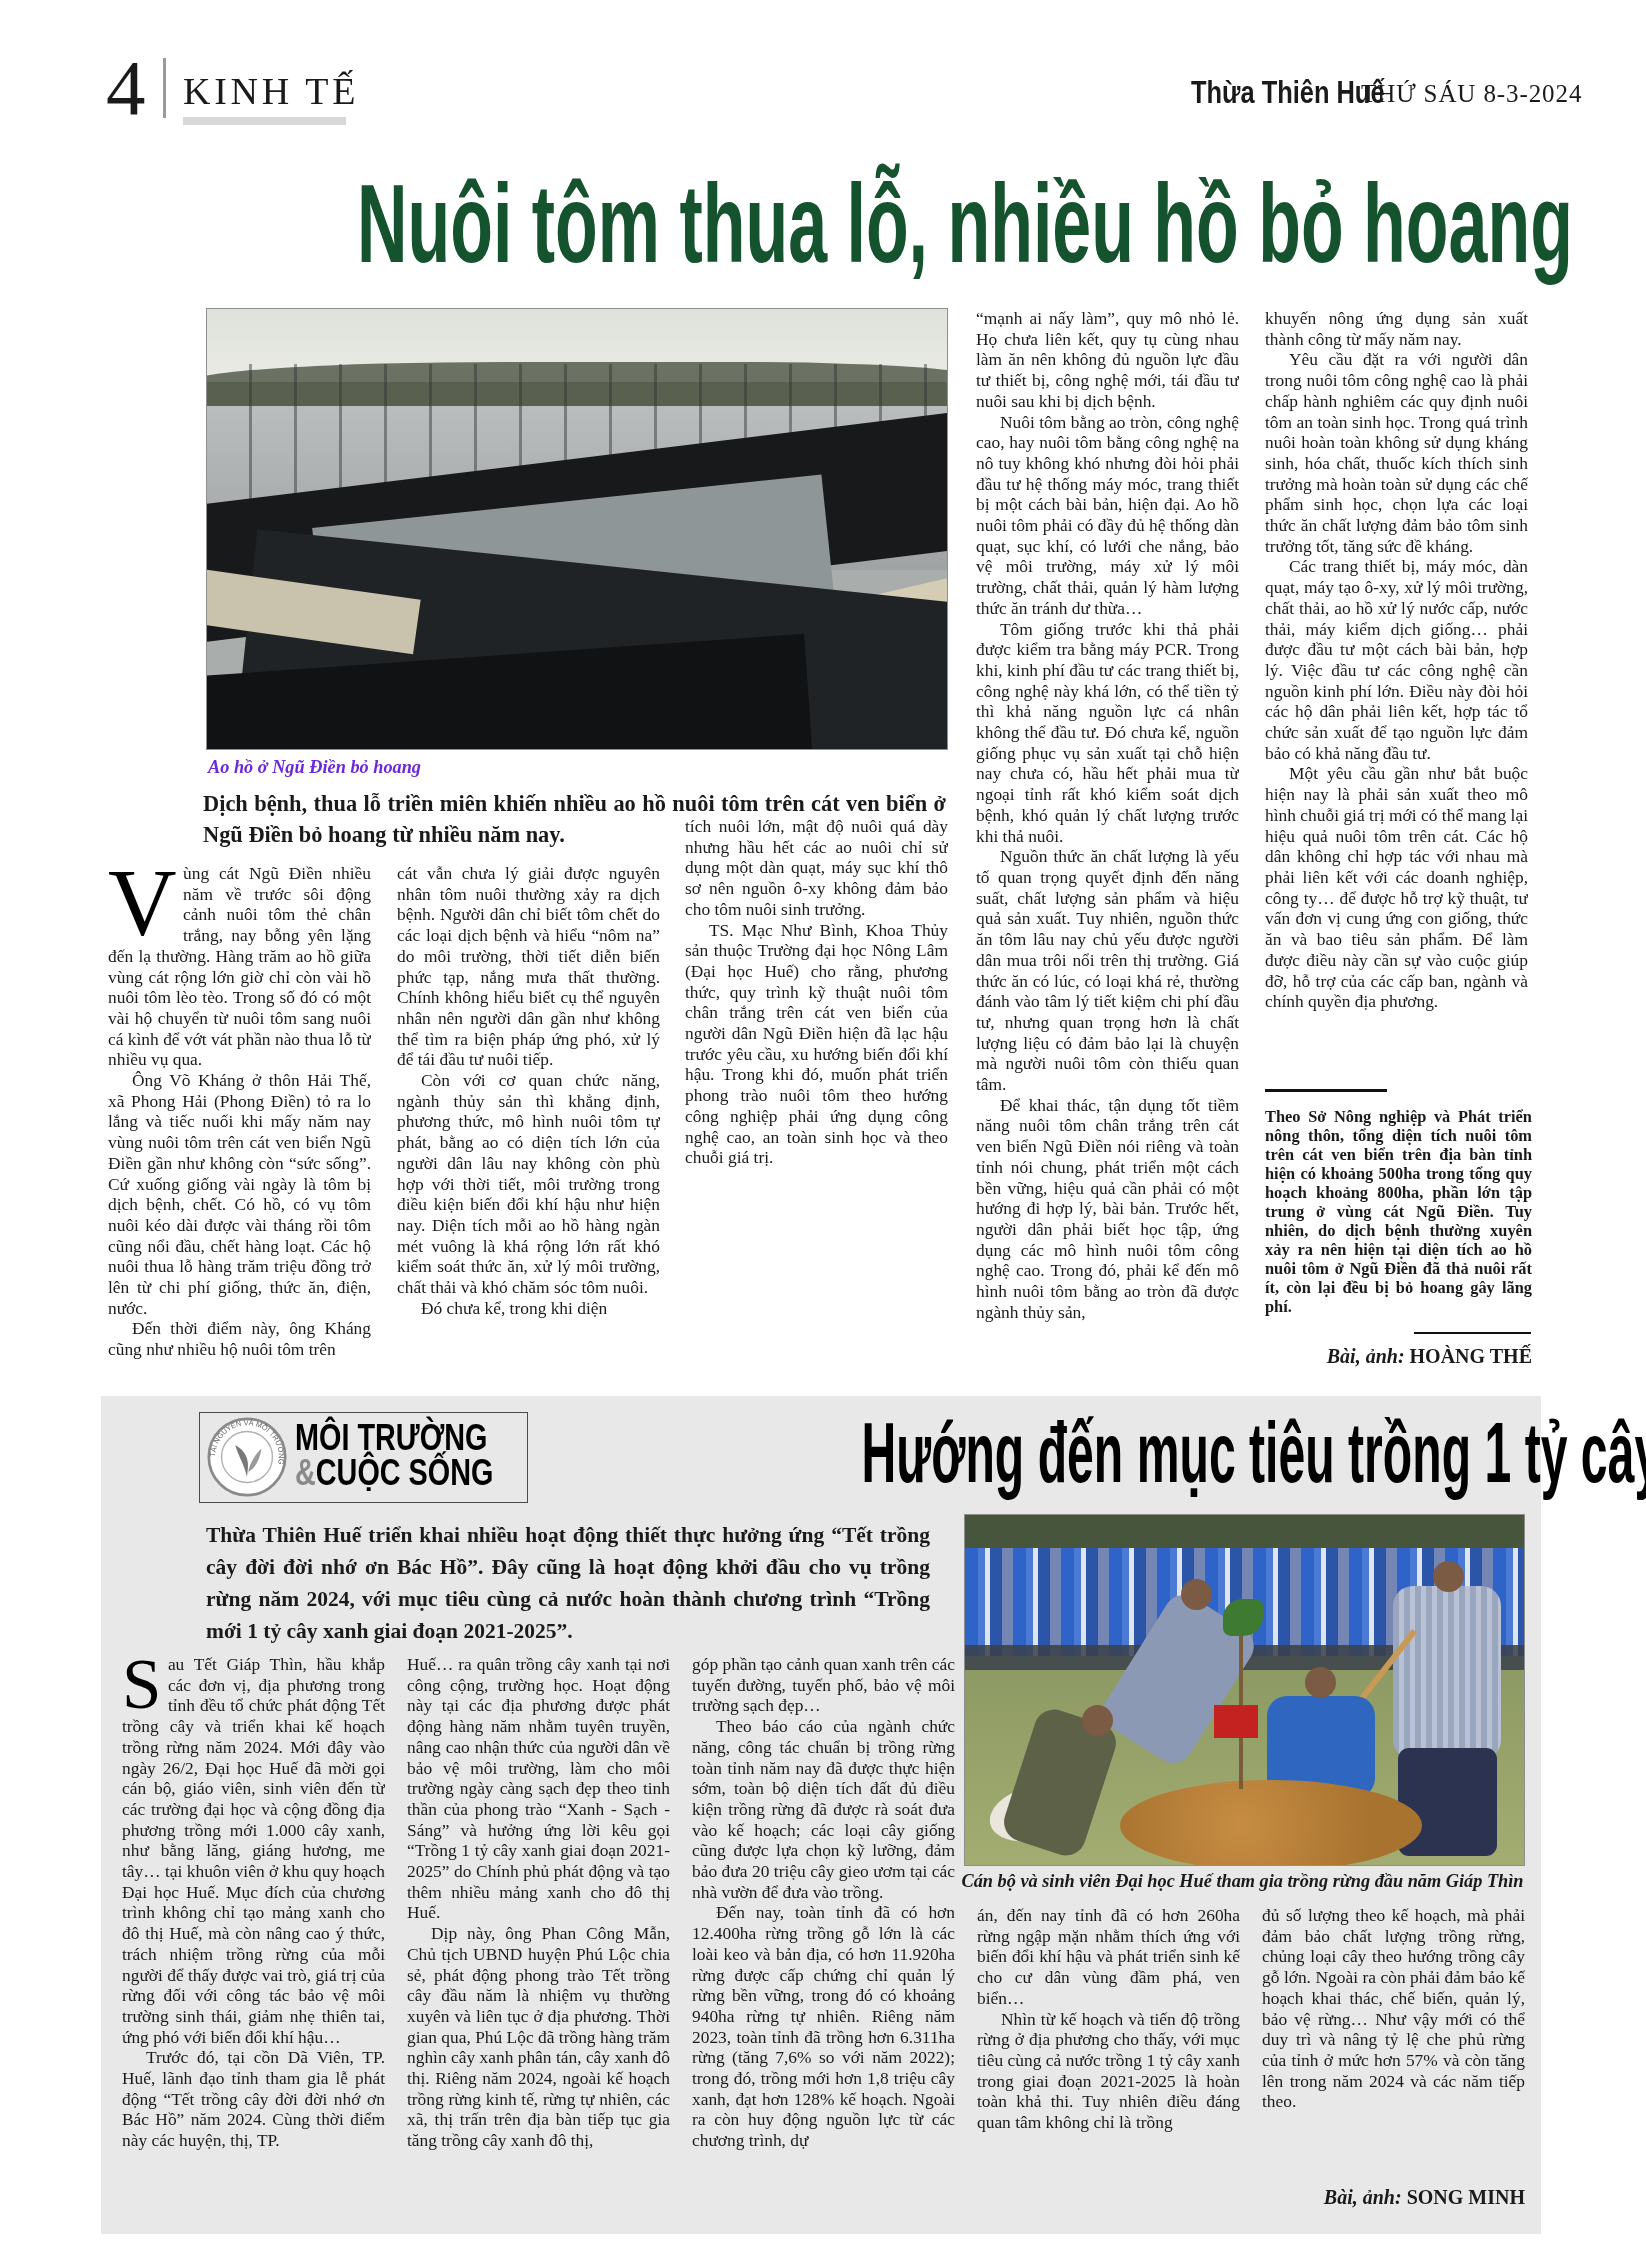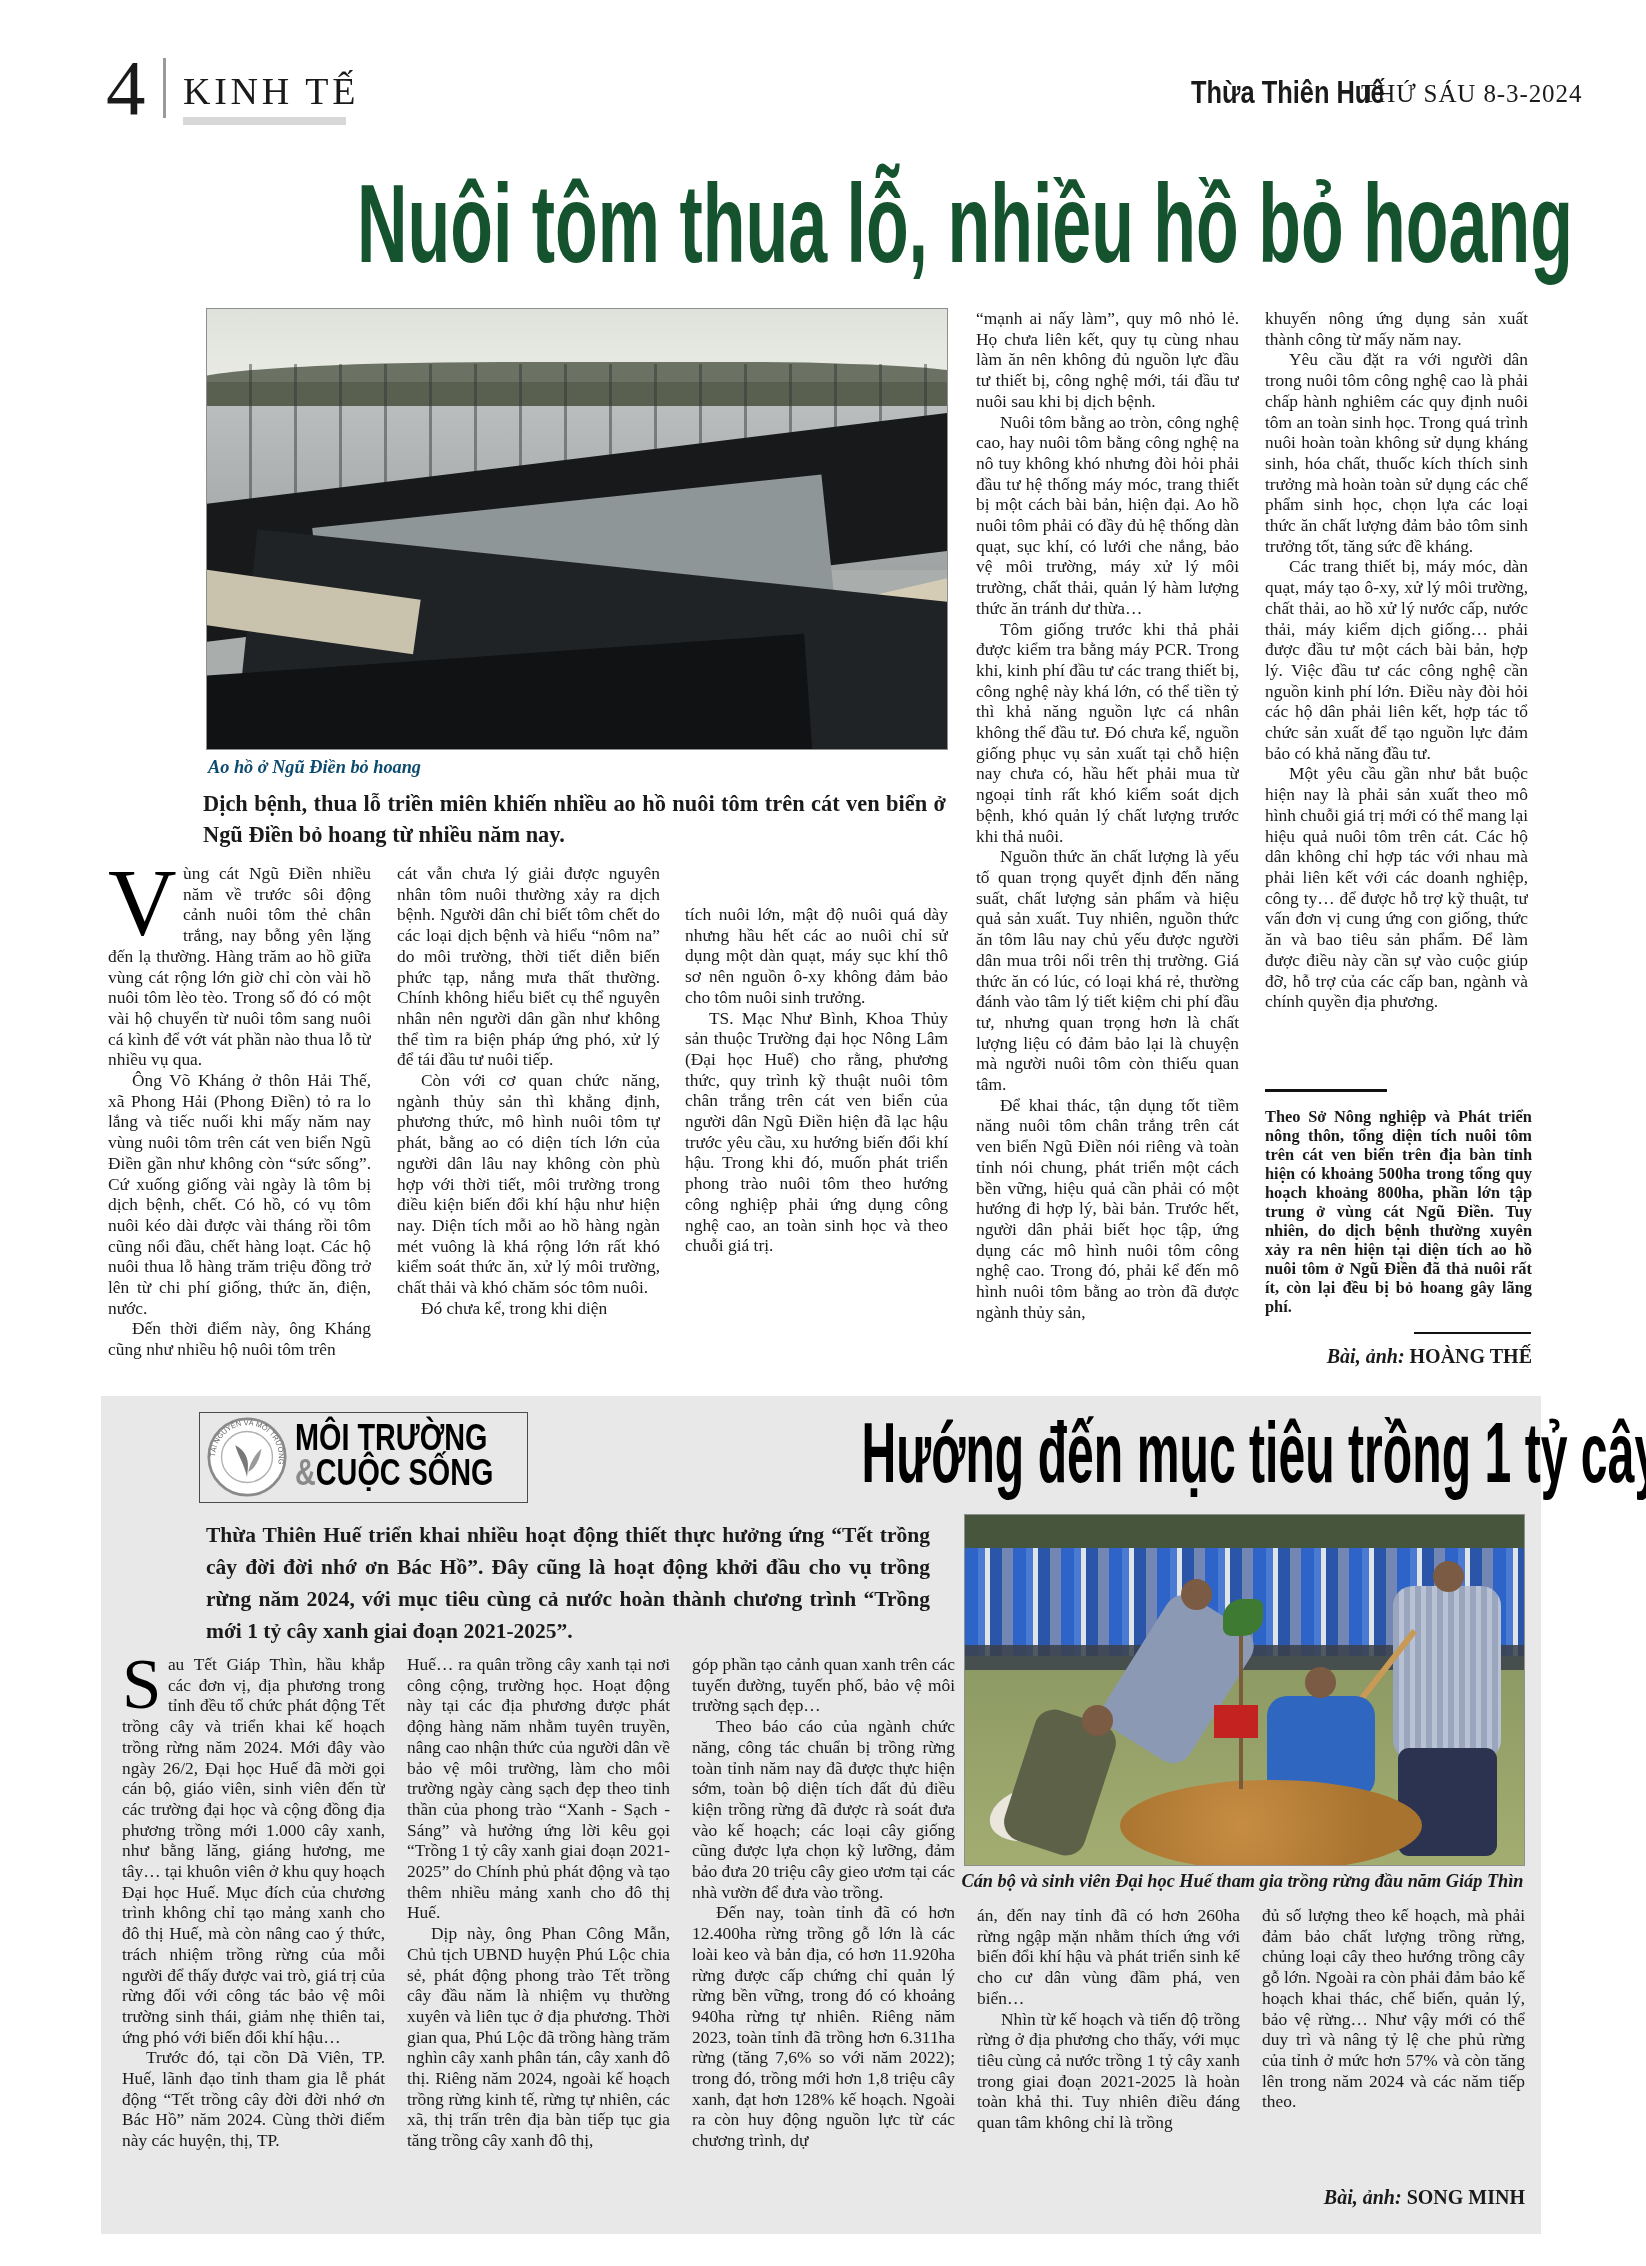--- a/index.html
+++ b/index.html
@@ -40,21 +40,21 @@
   .p1-water{position:absolute;left:0;top:97px;width:740px;height:164px;background:linear-gradient(#b9bdbd,#9fa3a4);}
   .p1-poles{position:absolute;left:0;top:55px;width:740px;height:137px;opacity:.45;
             background:repeating-linear-gradient(90deg,transparent 0 42px,#2e3133 42px 45px);}
   .p1-pond{position:absolute;left:110px;top:192px;width:512px;height:119px;background:#8f9697;transform:rotate(-6deg);}
   .p1-liner1{position:absolute;left:-55px;top:146px;width:914px;height:137px;background:#17191b;transform:rotate(-7deg);}
   .p1-liner2{position:absolute;left:37px;top:265px;width:868px;height:210px;background:#202325;transform:rotate(6deg);}
   .p1-liner3{position:absolute;left:-37px;top:347px;width:640px;height:146px;background:#101214;transform:rotate(-4deg);}
   .p1-sand{position:absolute;left:365px;top:302px;width:475px;height:82px;background:#d4ccb5;transform:rotate(-13deg);}
   .p1-sand2{position:absolute;left:-27.4px;top:274px;width:238px;height:55px;background:#c9c2ad;transform:rotate(8deg);}
 
-  .photo-caption1{left:208px;top:757px;width:740px;font-size:18.3px;font-style:italic;font-weight:bold;color:#0c4a6e;}
+  .photo-caption1{left:208px;top:757px;width:740px;font-size:18.3px;font-style:italic;font-weight:bold;color:#6d28d9;}
   .lede1{left:203px;top:788px;width:743px;font-size:22.4px;line-height:31px;font-weight:bold;text-align:justify;}
 
   
   .sep-rule1{left:1265px;top:1089px;width:122px;height:2.7px;background:#111;}
   .sidebar-box{left:1265px;top:1107px;width:267px;font-size:16.4px;line-height:19px;font-weight:bold;
                text-align:justify;}
   .byline-rule1{left:1414px;top:1332px;width:117px;height:1.8px;background:#111;}
   .byline{position:absolute;text-align:right;font-size:20px;}
   .byline .byp{font-style:italic;font-weight:bold;}
   .byline .bya{font-weight:bold;}
@@ -129,21 +129,21 @@
 <div class="col" style="left:108px;top:863px;height:528px;">
     <p class="para"><span class="dropcap dc4">V</span>ùng cát Ngũ Điền nhiều năm về trước sôi động cảnh nuôi tôm thẻ chân trắng, nay bỗng yên lặng đến lạ thường. Hàng trăm ao hồ giữa vùng cát rộng lớn giờ chỉ còn vài hồ nuôi tôm lèo tèo. Trong số đó có một vài hộ chuyển từ nuôi tôm sang nuôi cá kình để vớt vát phần nào thua lỗ từ nhiều vụ qua.</p>
     <p class="para ind">Ông Võ Kháng ở thôn Hải Thế, xã Phong Hải (Phong Điền) tỏ ra lo lắng và tiếc nuối khi mấy năm nay vùng nuôi tôm trên cát ven biển Ngũ Điền gần như không còn “sức sống”. Cứ xuống giống vài ngày là tôm bị dịch bệnh, chết. Có hồ, có vụ tôm nuôi kéo dài được vài tháng rồi tôm cũng nổi đầu, chết hàng loạt. Các hộ nuôi thua lỗ hàng trăm triệu đồng trở lên từ chi phí giống, thức ăn, điện, nước.</p>
     <p class="para ind">Đến thời điểm này, ông Kháng cũng như nhiều hộ nuôi tôm trên</p>
   </div>
 <div class="col" style="left:397px;top:863px;height:528px;">
     <p class="para">cát vẫn chưa lý giải được nguyên nhân tôm nuôi thường xảy ra dịch bệnh. Người dân chỉ biết tôm chết do các loại dịch bệnh và hiểu “nôm na” do môi trường, thời tiết diễn biến phức tạp, nắng mưa thất thường. Chính không hiểu biết cụ thể nguyên nhân nên người dân gần như không thể tìm ra biện pháp ứng phó, xử lý để tái đầu tư nuôi tiếp.</p>
     <p class="para ind">Còn với cơ quan chức năng, ngành thủy sản thì khẳng định, phương thức, mô hình nuôi tôm tự phát, bằng ao có diện tích lớn của người dân lâu nay không còn phù hợp với thời tiết, môi trường trong điều kiện biến đổi khí hậu như hiện nay. Diện tích mỗi ao hồ hàng ngàn mét vuông là khá rộng lớn rất khó kiểm soát thức ăn, xử lý môi trường, chất thải và khó chăm sóc tôm nuôi.</p>
     <p class="para ind">Đó chưa kể, trong khi diện</p>
   </div>
-<div class="col" style="left:685px;top:904px;height:528px;">
+<div class="col" style="left:685px;top:816px;height:528px;">
     <p class="para">tích nuôi lớn, mật độ nuôi quá dày nhưng hầu hết các ao nuôi chỉ sử dụng một dàn quạt, máy sục khí thô sơ nên nguồn ô-xy không đảm bảo cho tôm nuôi sinh trưởng.</p>
     <p class="para ind">TS. Mạc Như Bình, Khoa Thủy sản thuộc Trường đại học Nông Lâm (Đại học Huế) cho rằng, phương thức, quy trình kỹ thuật nuôi tôm chân trắng trên cát ven biển của người dân Ngũ Điền hiện đã lạc hậu trước yêu cầu, xu hướng biến đổi khí hậu. Trong khi đó, muốn phát triển phong trào nuôi tôm theo hướng công nghiệp phải ứng dụng công nghệ cao, an toàn sinh học và theo chuỗi giá trị.</p>
   </div>
 <div class="col" style="left:976px;top:308px;height:1084px;">
     <p class="para">“mạnh ai nấy làm”, quy mô nhỏ lẻ. Họ chưa liên kết, quy tụ cùng nhau làm ăn nên không đủ nguồn lực đầu tư thiết bị, công nghệ mới, tái đầu tư nuôi sau khi bị dịch bệnh.</p>
     <p class="para ind">Nuôi tôm bằng ao tròn, công nghệ cao, hay nuôi tôm bằng công nghệ na nô tuy không khó nhưng đòi hỏi phải đầu tư hệ thống máy móc, trang thiết bị một cách bài bản, hiện đại. Ao hồ nuôi tôm phải có đầy đủ hệ thống dàn quạt, sục khí, có lưới che nắng, bảo vệ môi trường, máy xử lý môi trường, chất thải, quản lý hàm lượng thức ăn tránh dư thừa…</p>
     <p class="para ind">Tôm giống trước khi thả phải được kiểm tra bằng máy PCR. Trong khi, kinh phí đầu tư các trang thiết bị, công nghệ này khá lớn, có thể tiền tỷ thì khả năng nguồn lực cá nhân không thể đầu tư. Đó chưa kể, nguồn giống phục vụ sản xuất tại chỗ hiện nay chưa có, hầu hết phải mua từ ngoại tỉnh rất khó kiểm soát dịch bệnh, khó quản lý chất lượng trước khi thả nuôi.</p>
     <p class="para ind">Nguồn thức ăn chất lượng là yếu tố quan trọng quyết định đến năng suất, chất lượng sản phẩm và hiệu quả sản xuất. Tuy nhiên, nguồn thức ăn tôm lâu nay chủ yếu được người dân mua trôi nổi trên thị trường. Giá thức ăn có lúc, có loại khá rẻ, thường đánh vào tâm lý tiết kiệm chi phí đầu tư, nhưng quan trọng hơn là chất lượng liệu có đảm bảo lại là chuyện mà người nuôi tôm còn thiếu quan tâm.</p>
     <p class="para ind">Để khai thác, tận dụng tốt tiềm năng nuôi tôm chân trắng trên cát ven biển Ngũ Điền nói riêng và toàn tỉnh nói chung, phát triển một cách bền vững, hiệu quả cần phải có một hướng đi hợp lý, bài bản. Trước hết, người dân phải biết học tập, ứng dụng các mô hình nuôi tôm công nghệ cao. Trong đó, phải kể đến mô hình nuôi tôm bằng ao tròn đã được ngành thủy sản,</p>
   </div>

